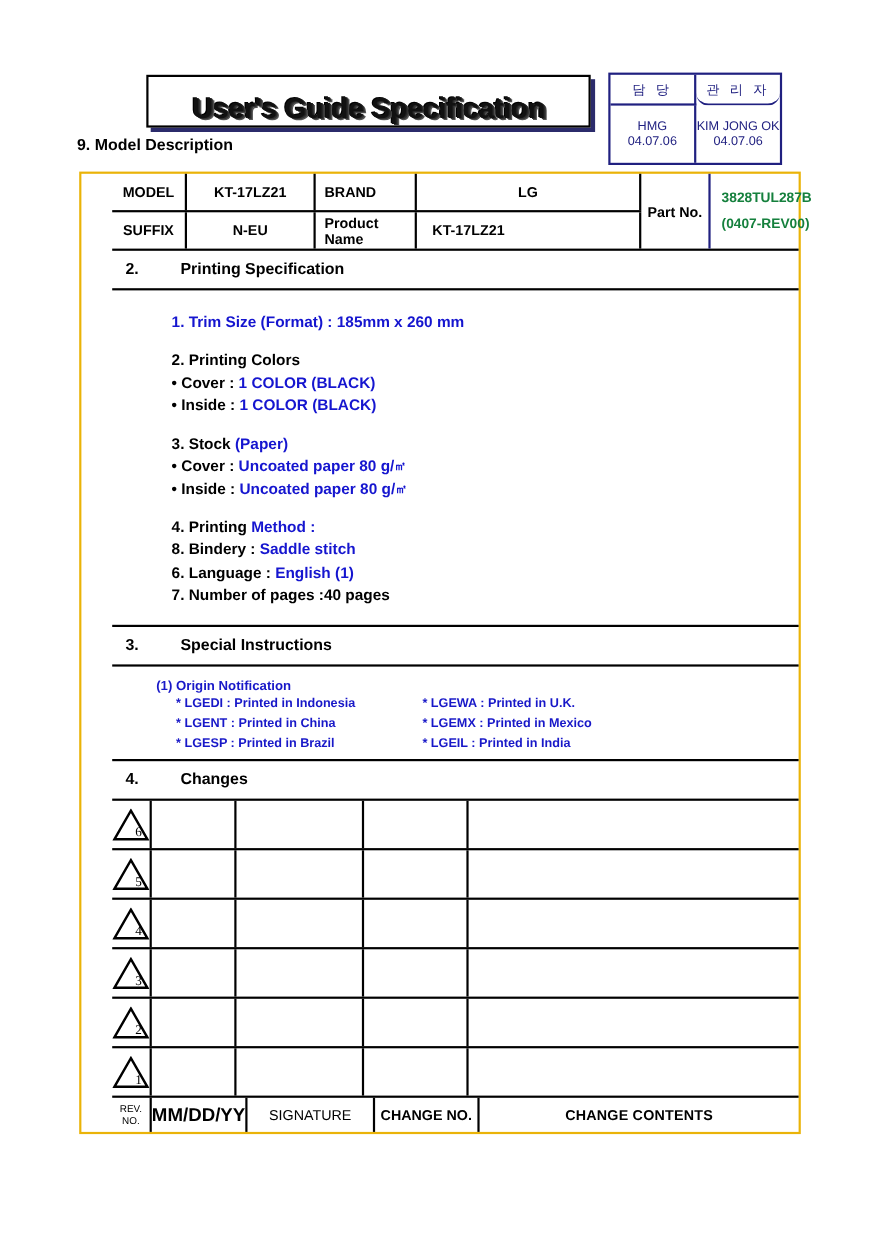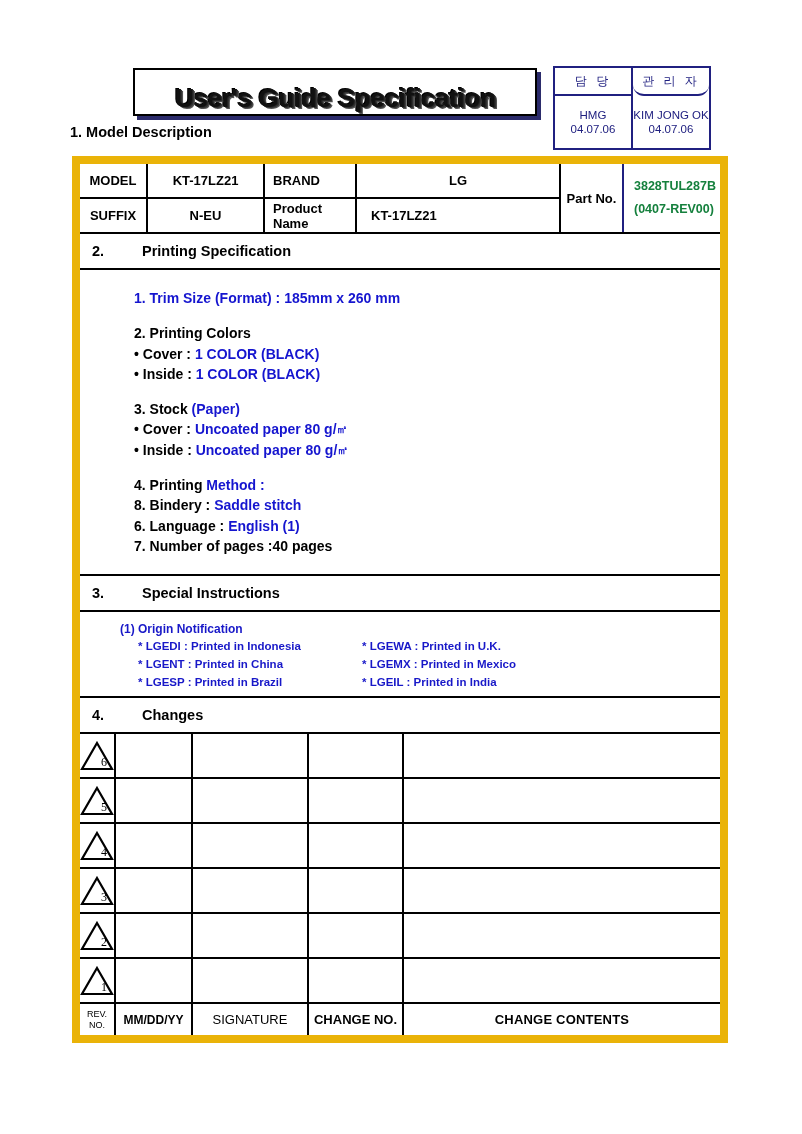--- a/index.html
+++ b/index.html
@@ -87,22 +87,23 @@
     font-size: 14.5px;
     font-weight: bold;
   }
 
   
   .doc {
     position: absolute;
     left: 72px;
     top: 156px;
     width: 656px;
-    border: 8px solid #eab308;
-    box-sizing: border-box;
+    border: 2px solid #eab308;
+    box-sizing: border-box;
+    padding-left: 28px;
   }
 
   
   .model-table {
     display: flex;
     border-bottom: 2px solid #000;
   }
   .model-left { flex: 0 0 481px; }
   .mt-row { display: flex; height: 33px; }
   .mt-row.first { border-bottom: 2px solid #000; }
@@ -220,21 +221,21 @@
   .ch-foot { height: 31px; }
   .ch-foot .ch-cell { font-size: 13px; font-weight: bold; }
   .ch-foot .c-rev {
     font-family: Liberation Sans, sans-serif;
     font-size: 9px;
     font-weight: normal;
     line-height: 1.15;
     flex-direction: column;
   }
   .ch-foot .c-sign { font-weight: normal; font-size: 13px; }
-  .ch-foot .c-date { font-size: 12px; }
+  .ch-foot .c-date { font-size: 17px; }
   .ch-foot .c-chno { font-size: 13px; }
   .ch-foot .c-cont { font-size: 13px; letter-spacing: 0.2px; }
 </style>
 </head>
 <body>
 
 <div class="page">
 
   <div class="title-banner">
     <span class="title-text">User's Guide Specification</span>
@@ -254,21 +255,21 @@
       </div>
       <div class="stamp-cell">
         <div>
           <div>KIM JONG OK</div>
           <div>04.07.06</div>
         </div>
       </div>
     </div>
   </div>
 
-  <div class="model-desc-heading">1. Model Description</div>
+  <div class="model-desc-heading">9. Model Description</div>
 
   <div class="doc">
 
     <div class="model-table">
       <div class="model-left">
         <div class="mt-row first">
           <div class="mt-cell c-label">MODEL</div>
           <div class="mt-cell c-model">KT-17LZ21</div>
           <div class="mt-cell c-brandlbl">BRAND</div>
           <div class="mt-cell c-brandval">LG</div>

